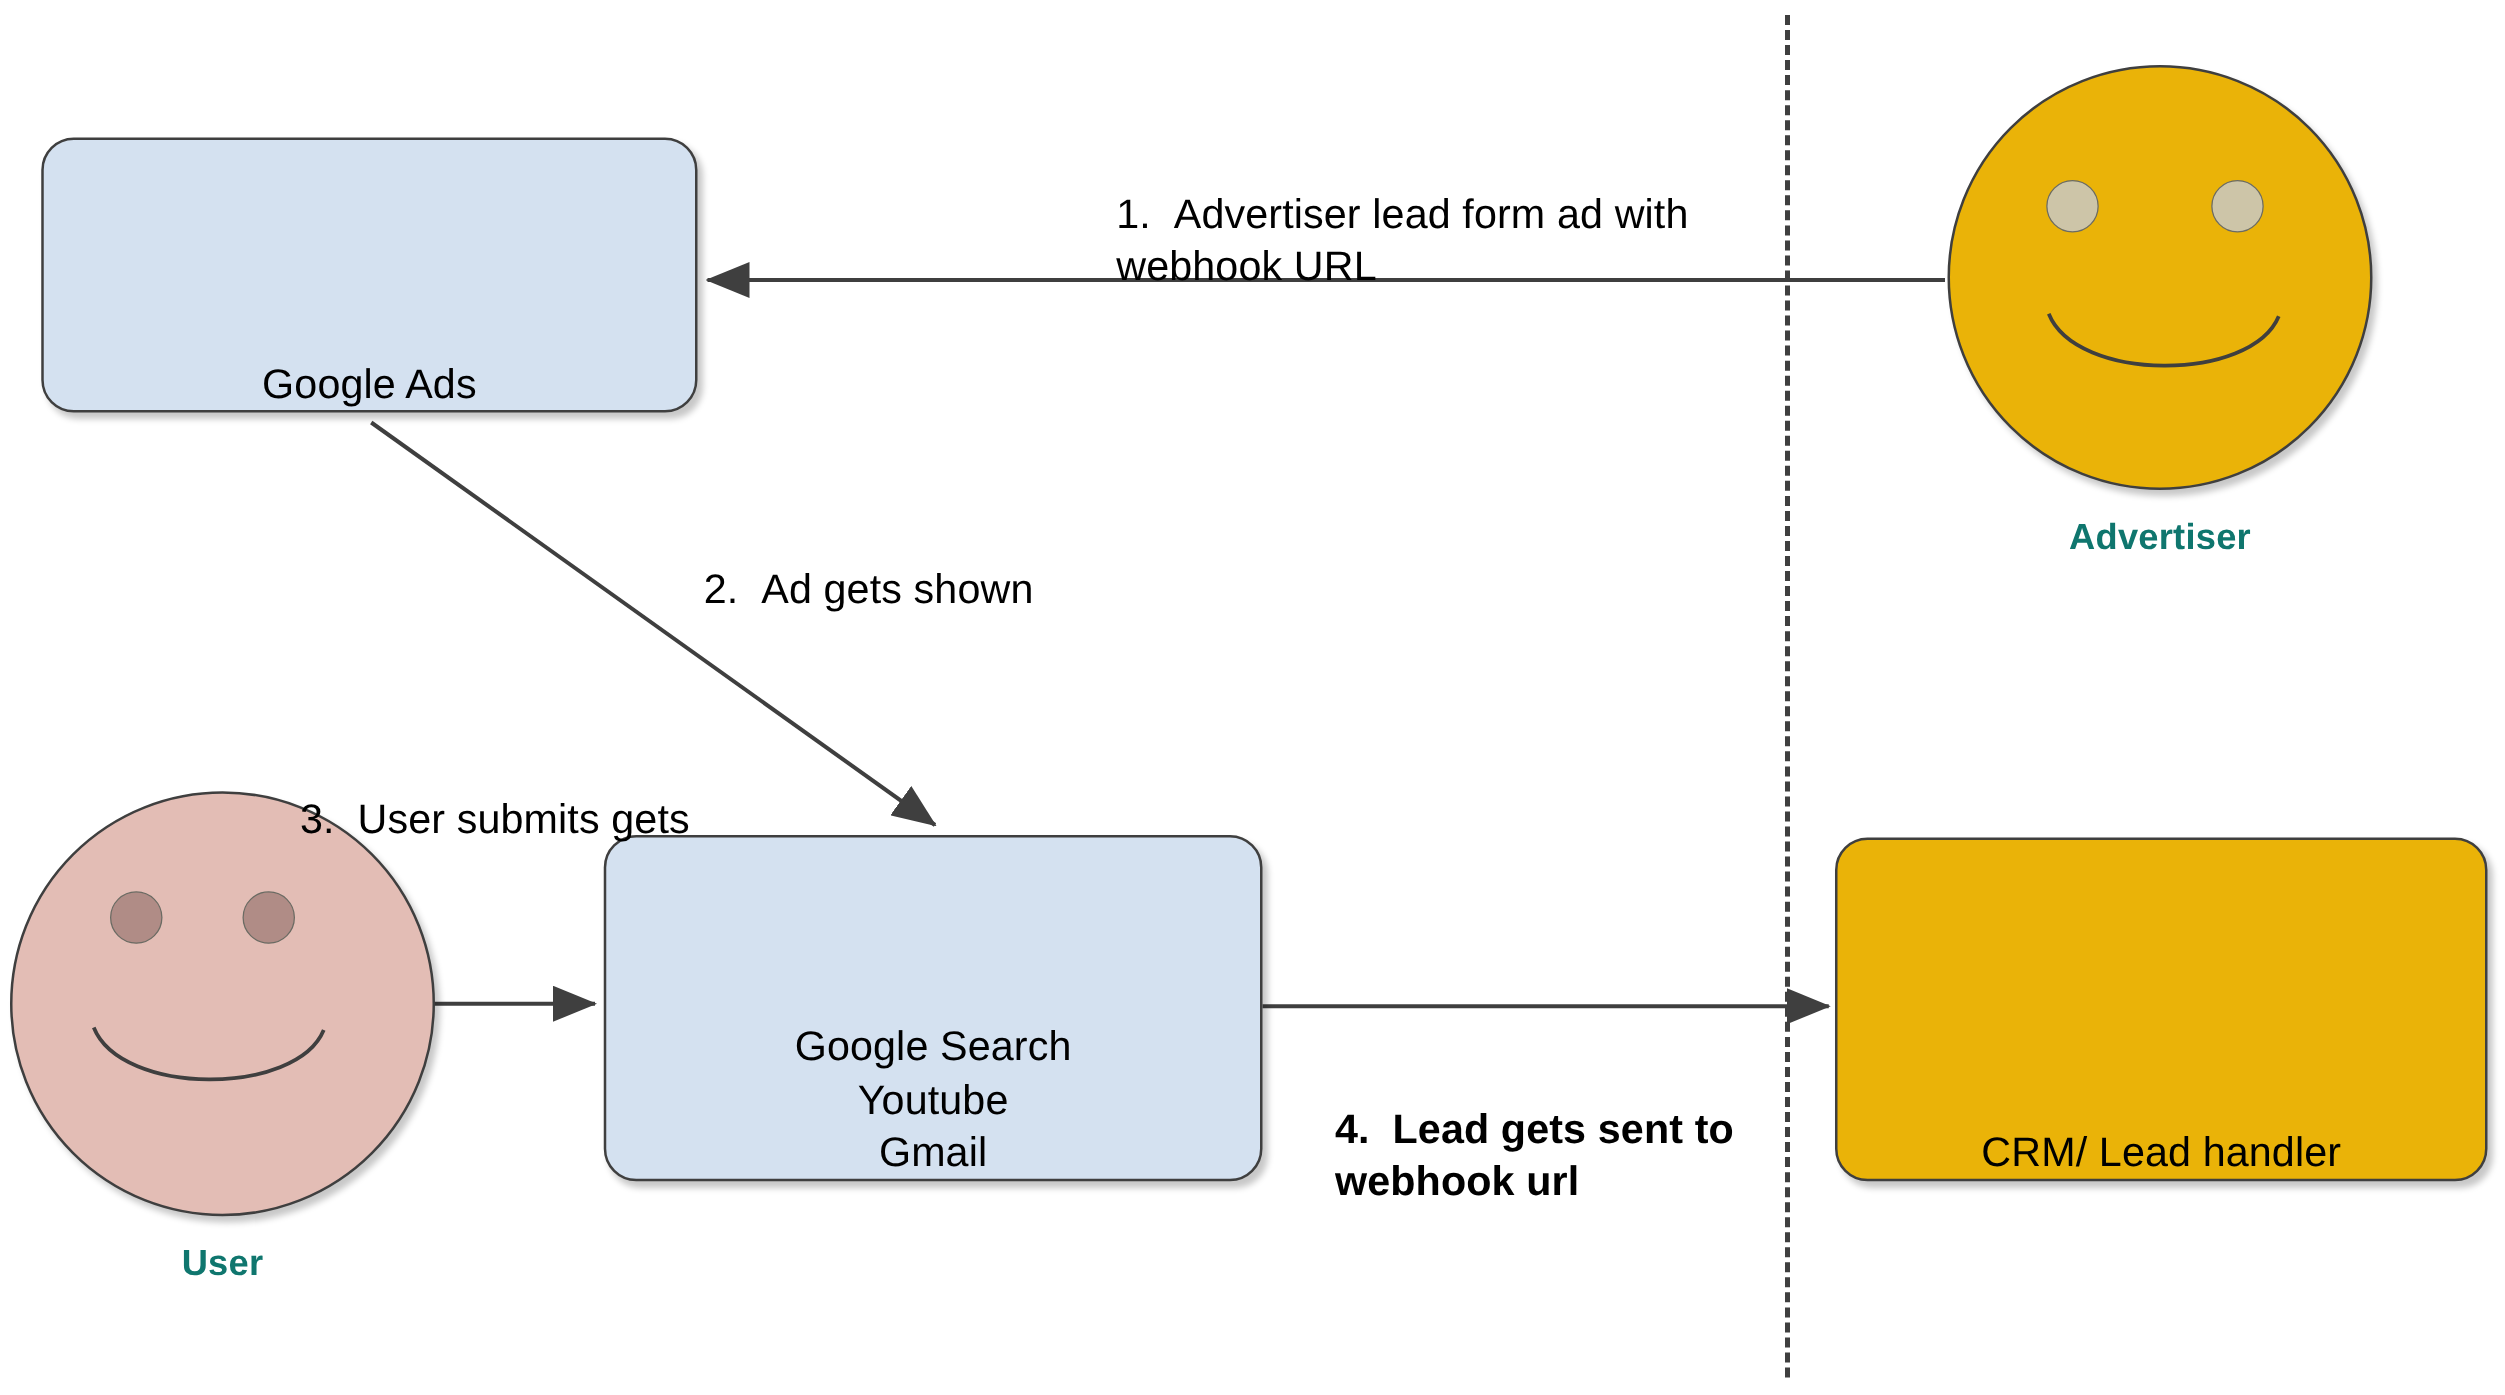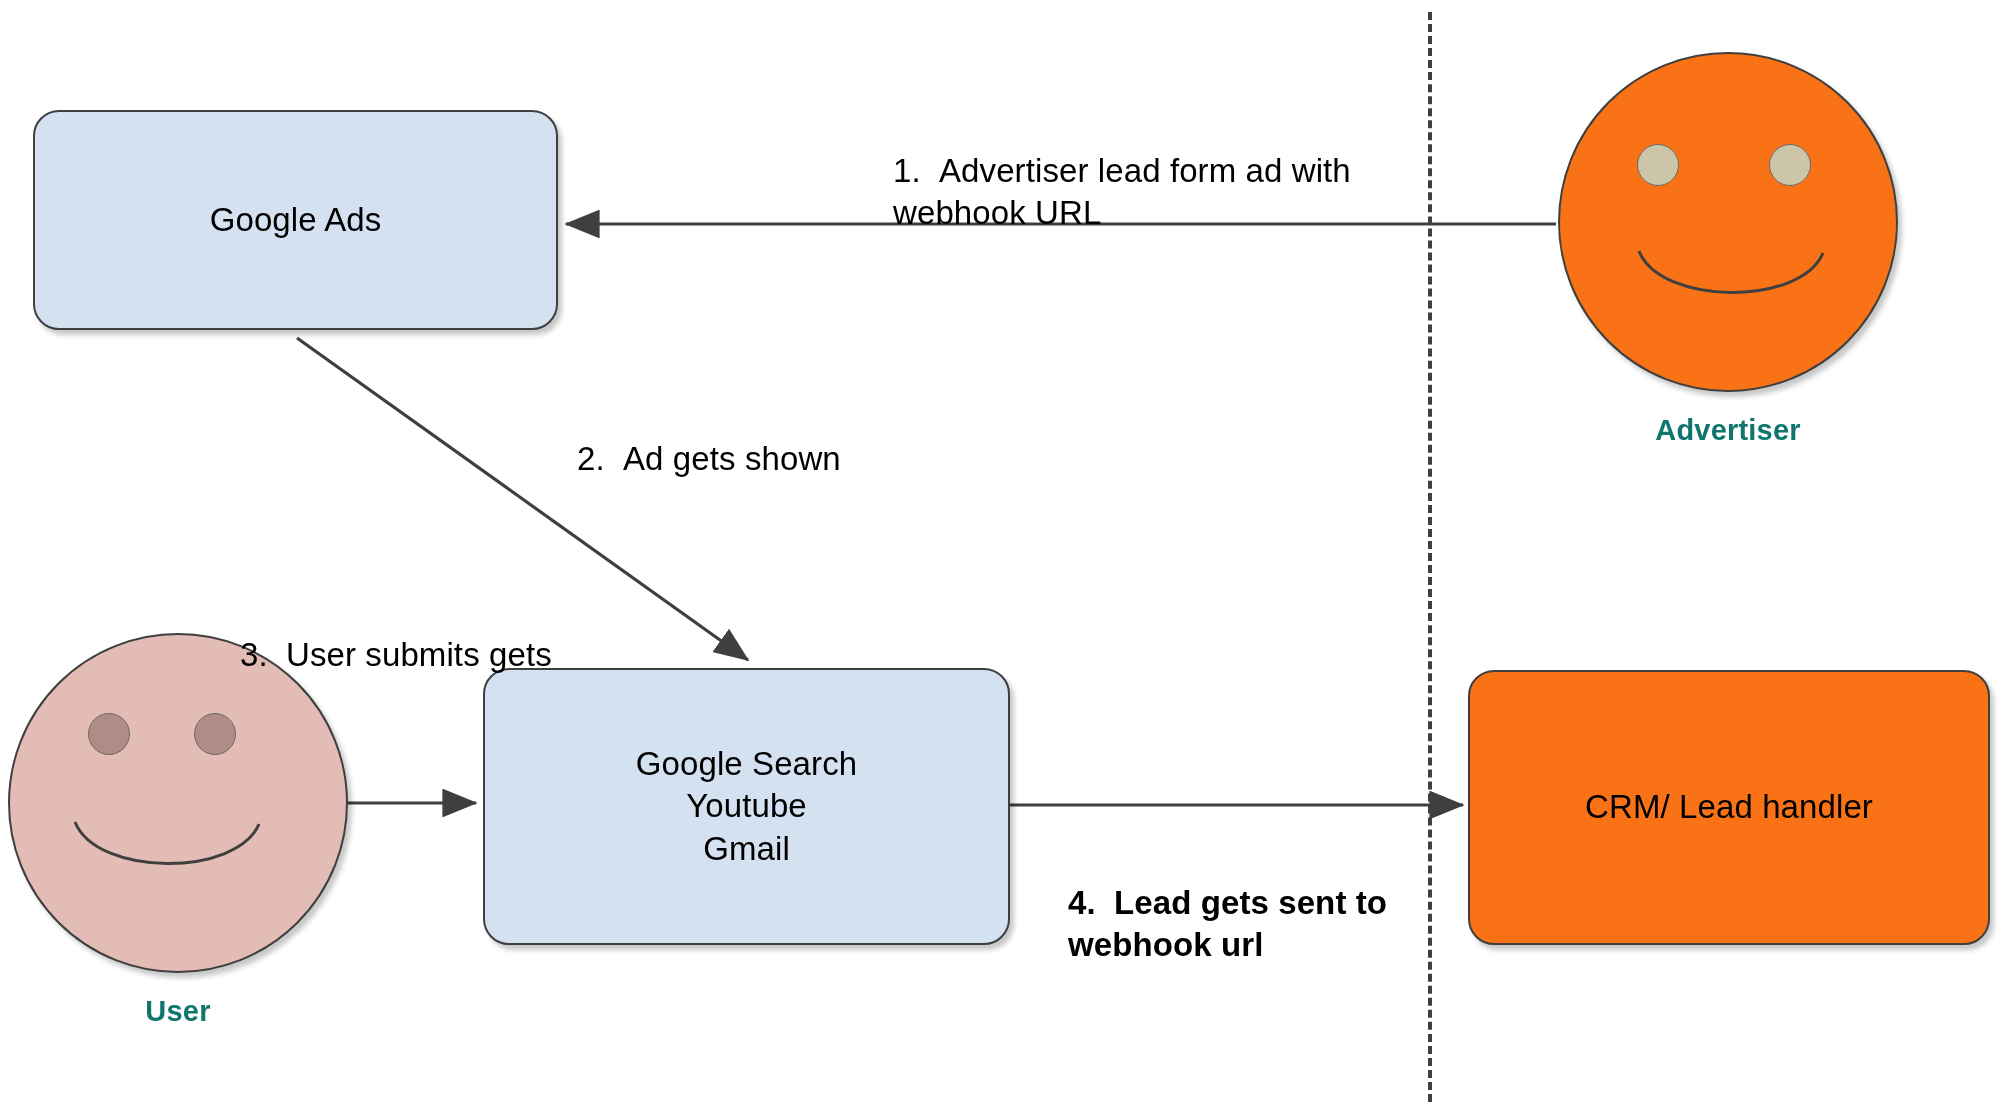--- a/index.html
+++ b/index.html
@@ -27,34 +27,34 @@
     pointer-events: none;
   }
 
   
   .node-box {
     position: absolute;
     box-sizing: border-box;
     border: 2.5px solid #3f3f3f;
     border-radius: 26px;
     display: flex;
-    align-items: center;
+    align-items: flex-end;
     justify-content: center;
     box-shadow: 4px 5px 5px rgba(0,0,0,0.22);
   }
   .node-box .box-label {
     font-size: 33px;
     line-height: 1.28;
     color: #000000;
     text-align: center;
     letter-spacing: 0.1px;
     white-space: pre-line;
   }
   .fill-blue { background: #d4e1f0; }
-  .fill-cream { background: #f97316; }
+  .fill-cream { background: #eab308; }
   .fill-rose  { background: #e3bdb5; }
 
   .actor {
     position: absolute;
   }
   .actor .face {
     position: absolute;
     left: 0;
     top: 0;
     border-radius: 50%;
@@ -158,21 +158,21 @@
       <path d="M3,3 C25,58 165,58 187,5" fill="none" stroke="#3f3f3f" stroke-width="3"></path>
     </svg>
     <div class="actor-label" style="top:362px;">User</div>
   </div>
 
   <div class="step-label" style="left:893px; top:108px; width:500px;">
     <span class="num">1.</span><span>Advertiser lead form ad with
 webhook URL</span>
   </div>
 
-  <div class="step-label" style="left:563px; top:396px; width:400px;margin-left:14px;">
+  <div class="step-label" style="left:563px; top:408px; width:400px;">
     <span class="num">2.</span><span>Ad gets shown</span>
   </div>
 
   <div class="step-label" style="left:240px; top:592px; width:400px;">
     <span class="num">3.</span><span>User submits gets</span>
   </div>
 
   <div class="step-label" style="left:1068px; top:840px; width:420px;font-weight:bold;">
     <span class="num">4.</span><span>Lead gets sent to
 webhook url</span>

